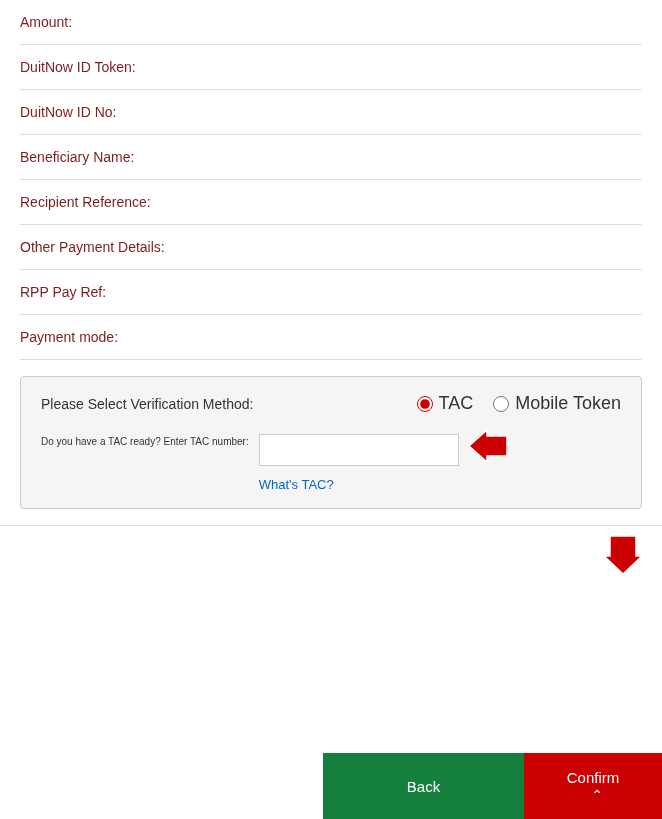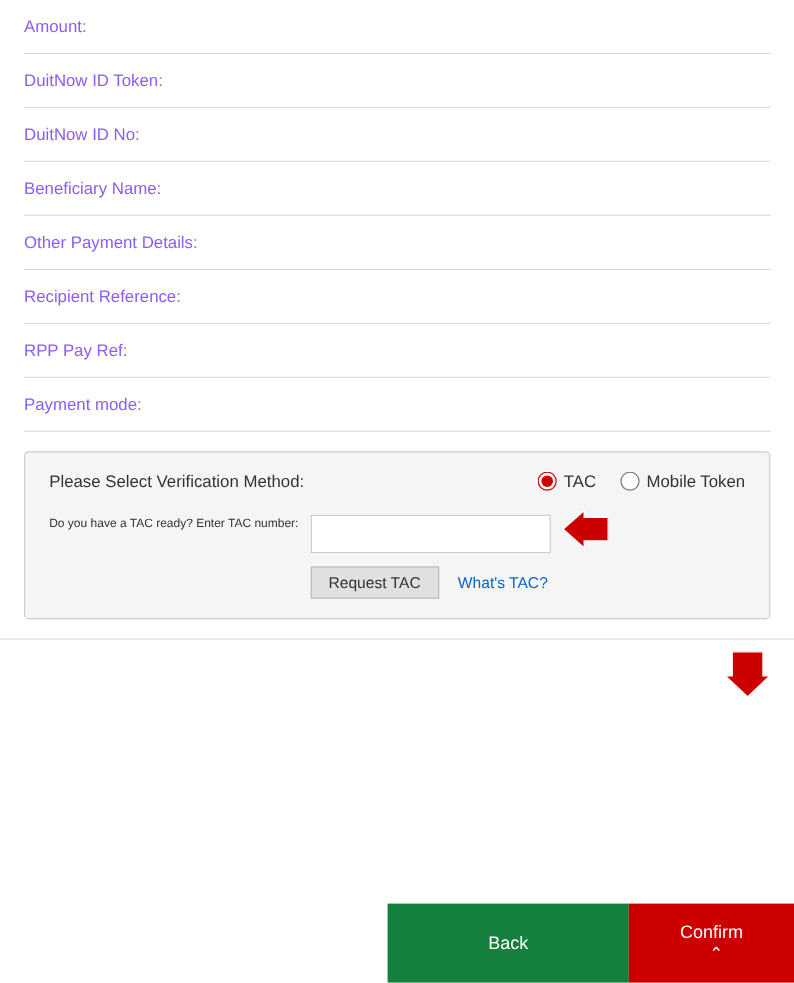--- a/index.html
+++ b/index.html
@@ -17,21 +17,21 @@
       padding: 0 20px;
     }
 
     .form-row {
       padding: 14px 0;
       border-bottom: 1px solid #ddd;
     }
 
     .form-row label {
       display: block;
-      color: #8b5cf6;
+      color: #7f1d1d;
       font-size: 14px;
     }
 
     .verification-box {
       margin: 16px 20px;
       border: 1px solid #ccc;
       border-radius: 4px;
       background: #f5f5f5;
       padding: 16px 20px;
     }
@@ -62,21 +62,21 @@
       gap: 6px;
     }
 
     .radio-option input[type="radio"] {
       width: 16px;
       height: 16px;
       accent-color: #cc0000;
     }
 
     .radio-option label {
-      font-size: 14px;
+      font-size: 18px;
       color: #333;
     }
 
     .tac-input-row {
       display: flex;
       align-items: flex-start;
       gap: 10px;
     }
 
     .tac-label {
@@ -214,24 +214,24 @@
       <div class="form-row">
         <label>DuitNow ID Token:</label>
       </div>
       <div class="form-row">
         <label>DuitNow ID No:</label>
       </div>
       <div class="form-row">
         <label>Beneficiary Name:</label>
       </div>
       <div class="form-row">
+        <label>Recipient Reference:</label>
+      </div>
+      <div class="form-row">
         <label>Other Payment Details:</label>
-      </div>
-      <div class="form-row">
-        <label>Recipient Reference:</label>
       </div>
       <div class="form-row">
         <label>RPP Pay Ref:</label>
       </div>
       <div class="form-row">
         <label>Payment mode:</label>
       </div>
     </div>
 </div>
 
@@ -255,21 +255,20 @@
     <div class="tac-input-area">
       <div class="tac-input-with-arrow">
         <input type="text" class="tac-input" style="">
         <span class="arrow-icon left-arrow-svg">
           <svg width="38" height="32" viewBox="0 0 38 32" fill="none" xmlns="http://www.w3.org/2000/svg">
             <polygon points="38,6 18,6 18,0 0,16 18,32 18,26 38,26" fill="#cc0000" stroke="white" stroke-width="1.5"></polygon>
           </svg>
         </span>
       </div>
       <div class="tac-buttons">
-        <button class="request-tac-btn">Request TAC</button>
         <a href="#" class="whats-tac-link">What's TAC?</a>
       </div>
     </div>
   </div>
 </div>
 
 <div class="divider-bottom"></div>
 
 <div class="bottom-arrow-section">
   <span class="down-arrow-icon down-arrow-svg">

